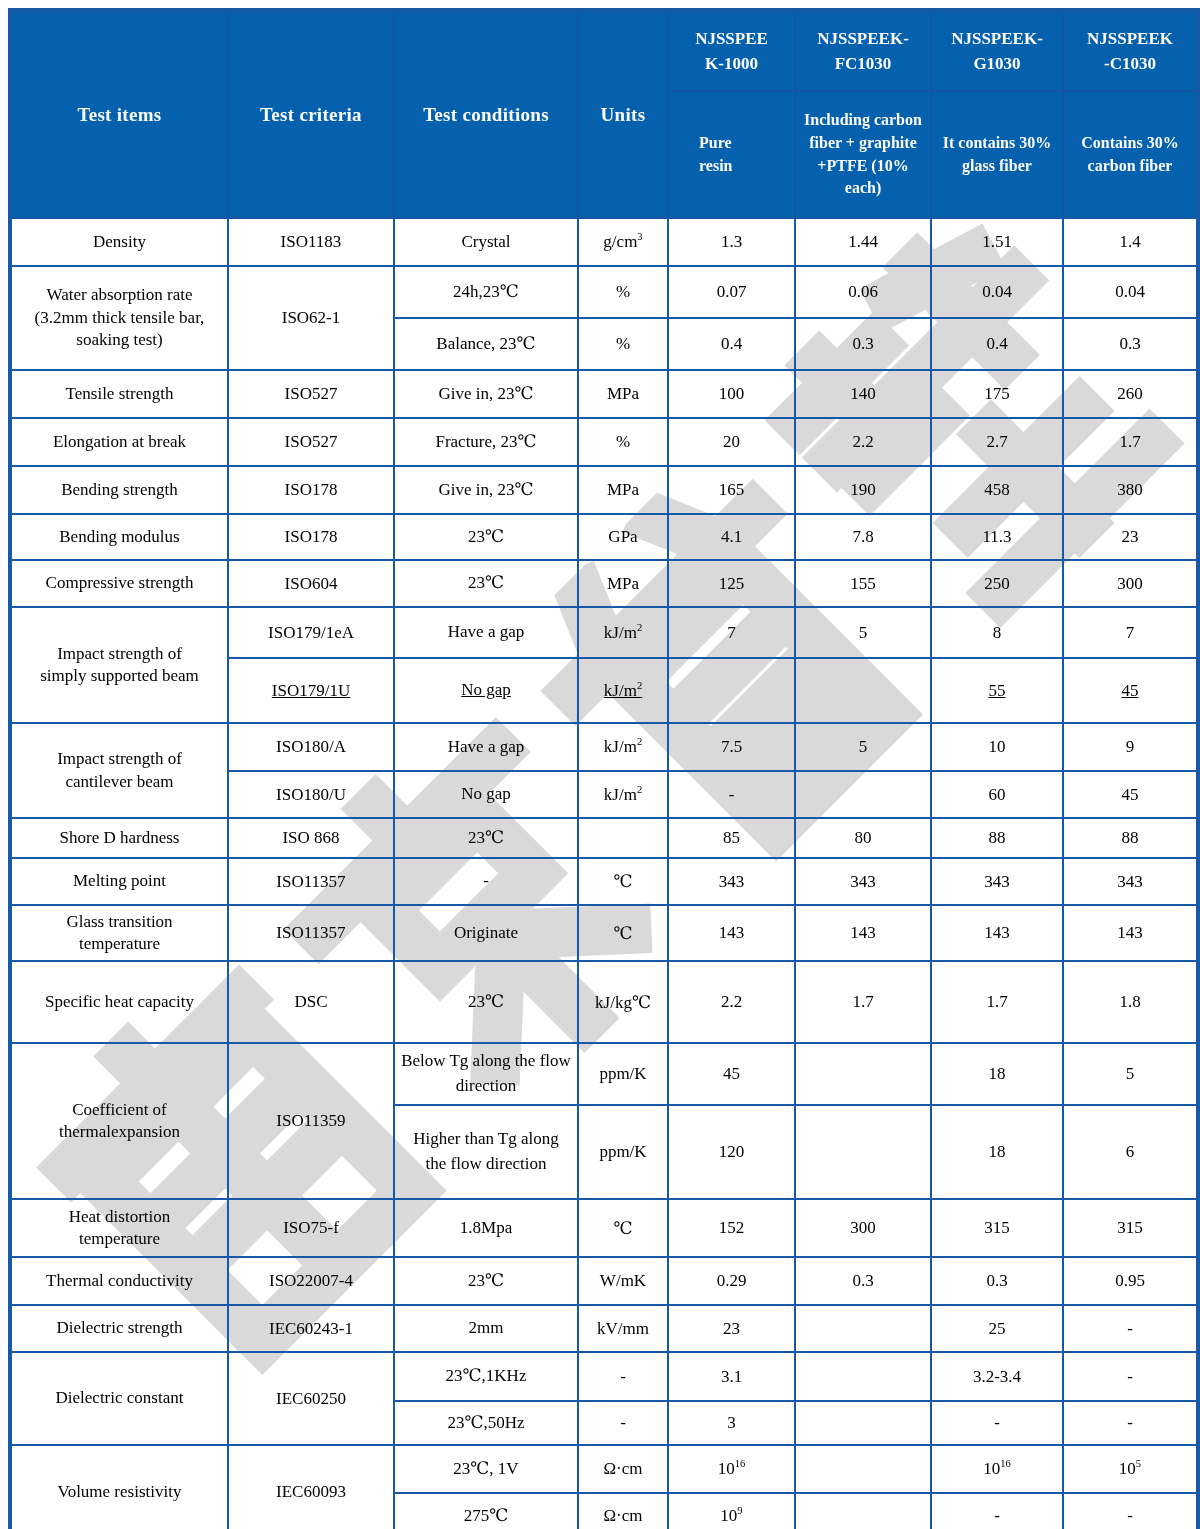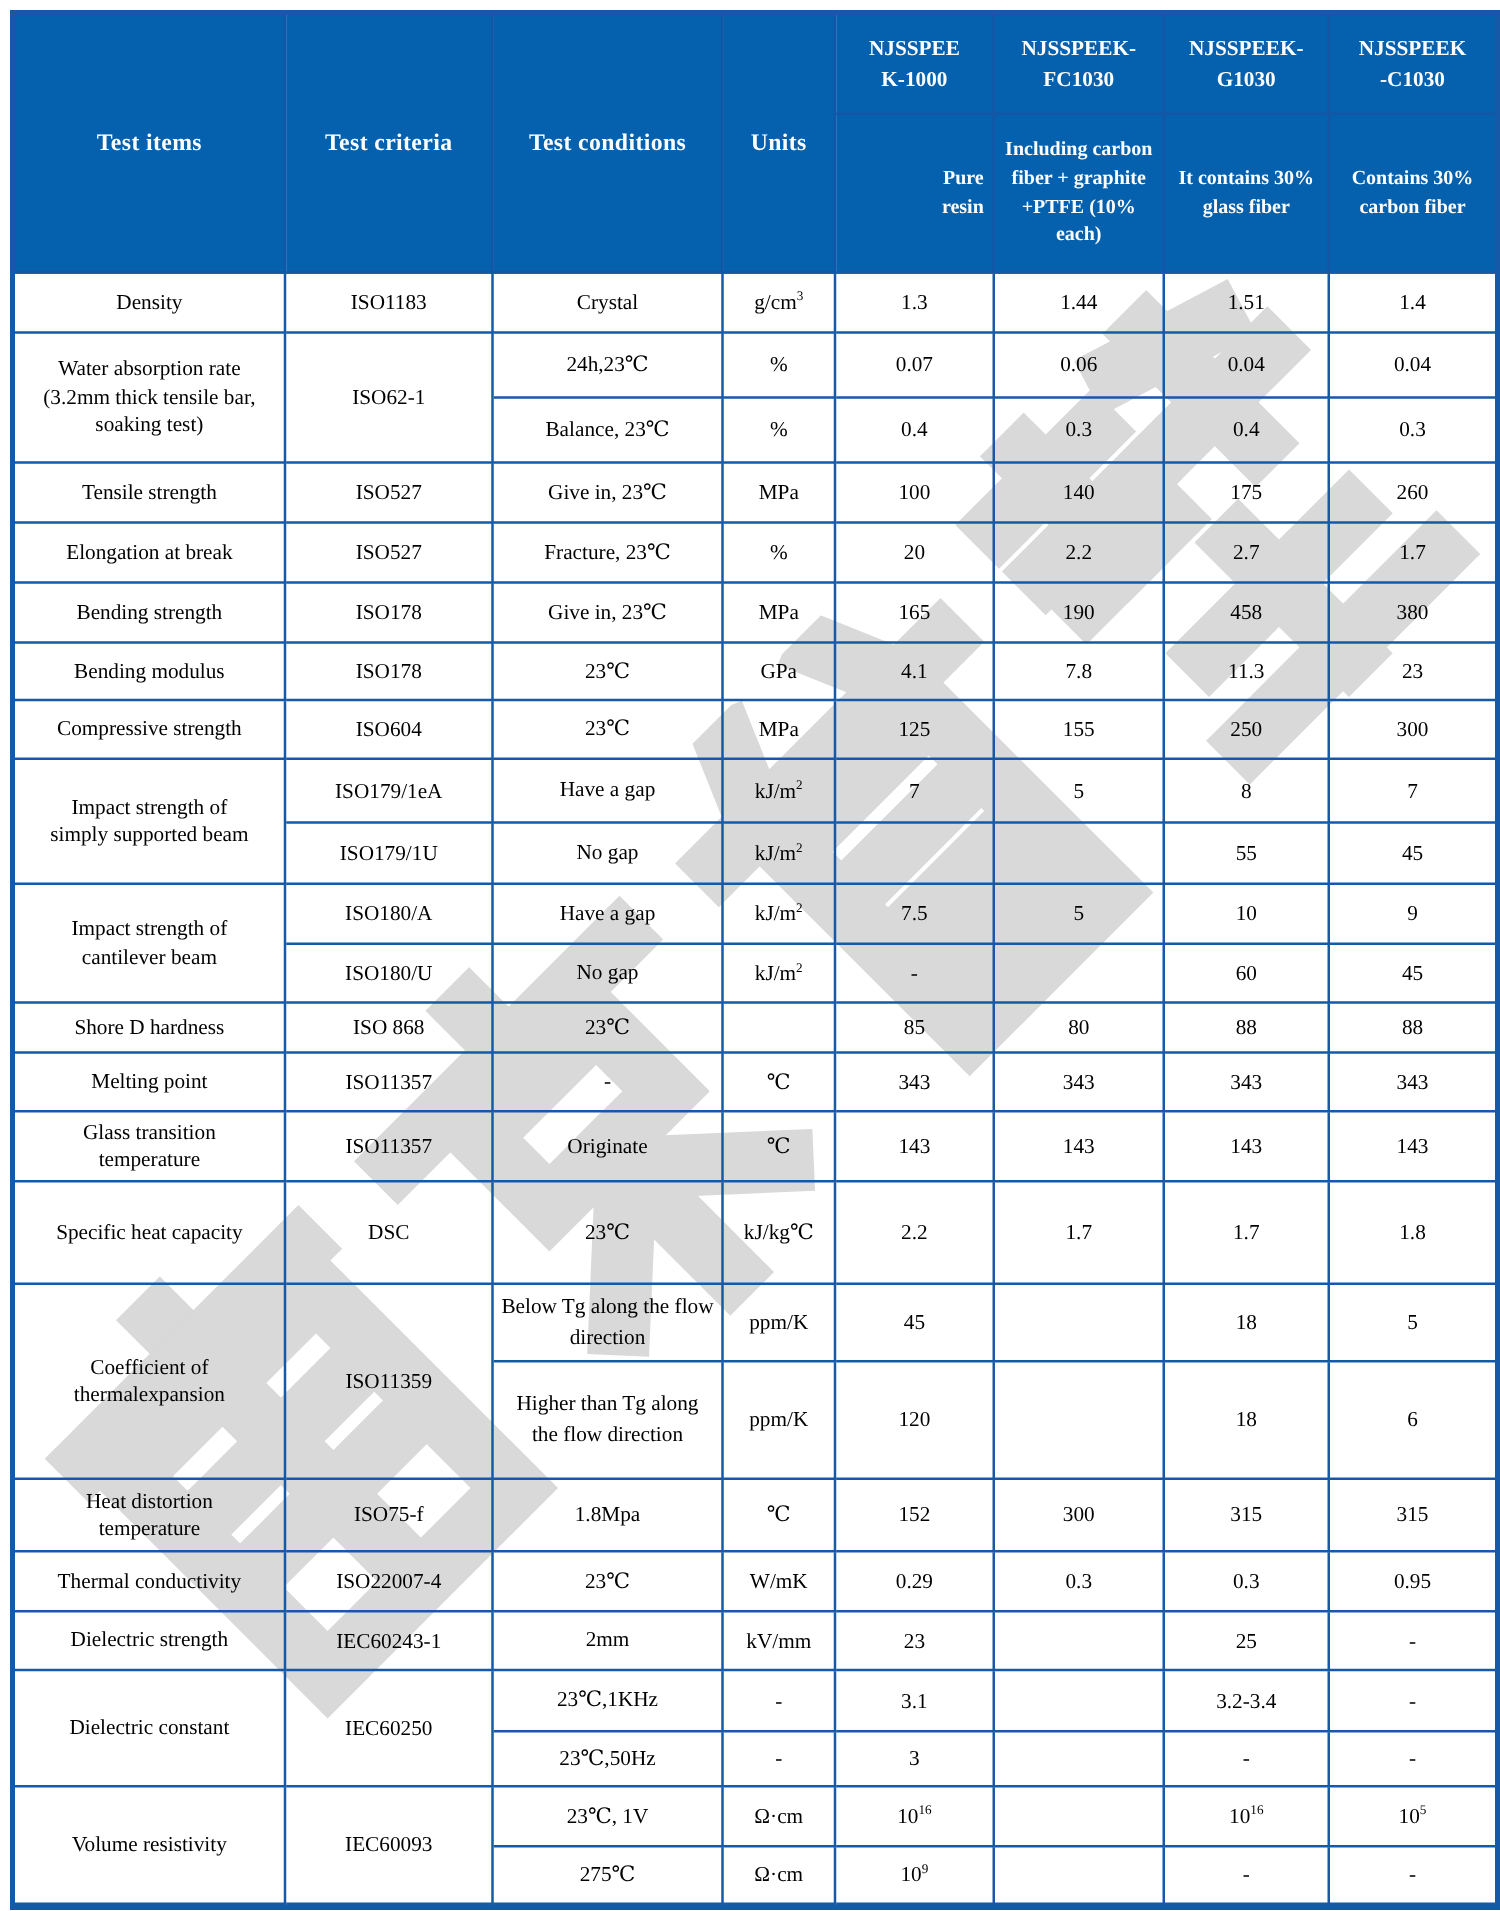--- a/index.html
+++ b/index.html
@@ -22,21 +22,21 @@
 
   
   thead th{background:var(--header-bg,#0561ae);color:var(--header-text,#fdfdfd);
            font-weight:bold;border-right:2px solid var(--header-grid,#1356a5);
            border-bottom:2px solid var(--header-grid,#1356a5);}
   thead tr:last-child th{border-bottom:2px solid var(--grid,#1659a9);}
   thead th:last-child{border-right:none;}
   th.hl{font-size:19px;letter-spacing:.3px;}
   th.hp{font-size:17px;white-space:pre-line;line-height:1.5;}
   th.hd{font-size:16px;line-height:1.42;padding:16px 7px;}
-  th.hd-left{text-align:right;padding-left:30px;white-space:pre-line;}
+  th.hd-left{text-align:left;padding-left:30px;white-space:pre-line;}
 
   
   td{font-size:17px;border-right:2px solid var(--grid,#1659a9);
      border-bottom:2px solid var(--grid,#1659a9);background:transparent;}
   td:last-child{border-right:none;}
   td.c-item{line-height:1.32;padding:2px 21px;}
   td.c-cond{line-height:1.45;padding:2px 6px;}
   sup{font-size:0.62em;line-height:0;}
 </style>
 </head>
@@ -200,21 +200,21 @@
       <tr style="height: 51px;">
         <td class="c-item" rowspan="2">Impact strength of simply supported beam</td>
         <td class="c-crit">ISO179/1eA</td>
         <td class="c-cond">Have a gap</td>
         <td class="c-unit">kJ/m<sup>2</sup></td>
         <td class="c-val">7</td>
         <td class="c-val">5</td>
         <td class="c-val">8</td>
         <td class="c-val">7</td>
       </tr>
-      <tr style="height: 49px;">
+      <tr style="height: 65px; text-decoration: underline;">
         <td class="c-crit">ISO179/1U</td>
         <td class="c-cond">No gap</td>
         <td class="c-unit">kJ/m<sup>2</sup></td>
         <td class="c-val"></td>
         <td class="c-val"></td>
         <td class="c-val">55</td>
         <td class="c-val">45</td>
       </tr>
       <tr style="height: 48px;">
         <td class="c-item" rowspan="2">Impact strength of cantilever beam</td>

